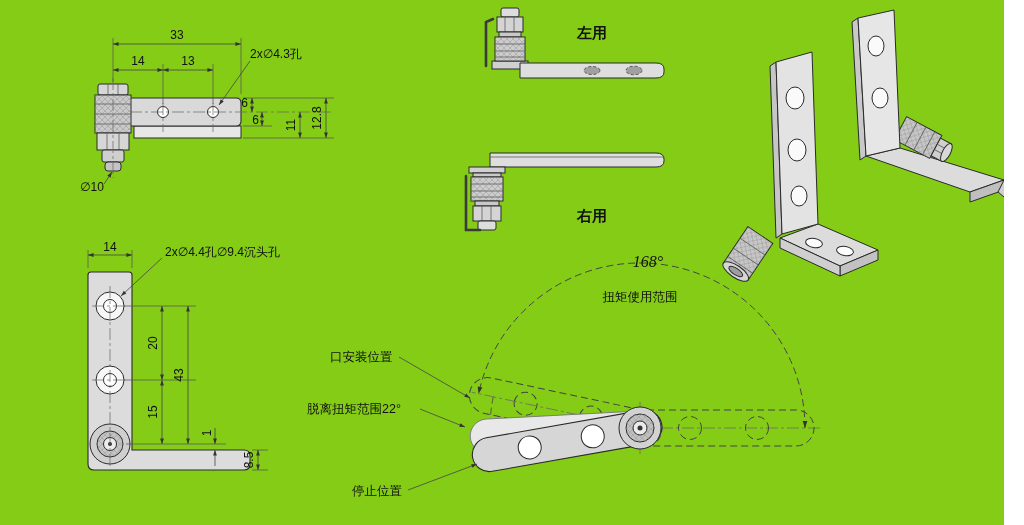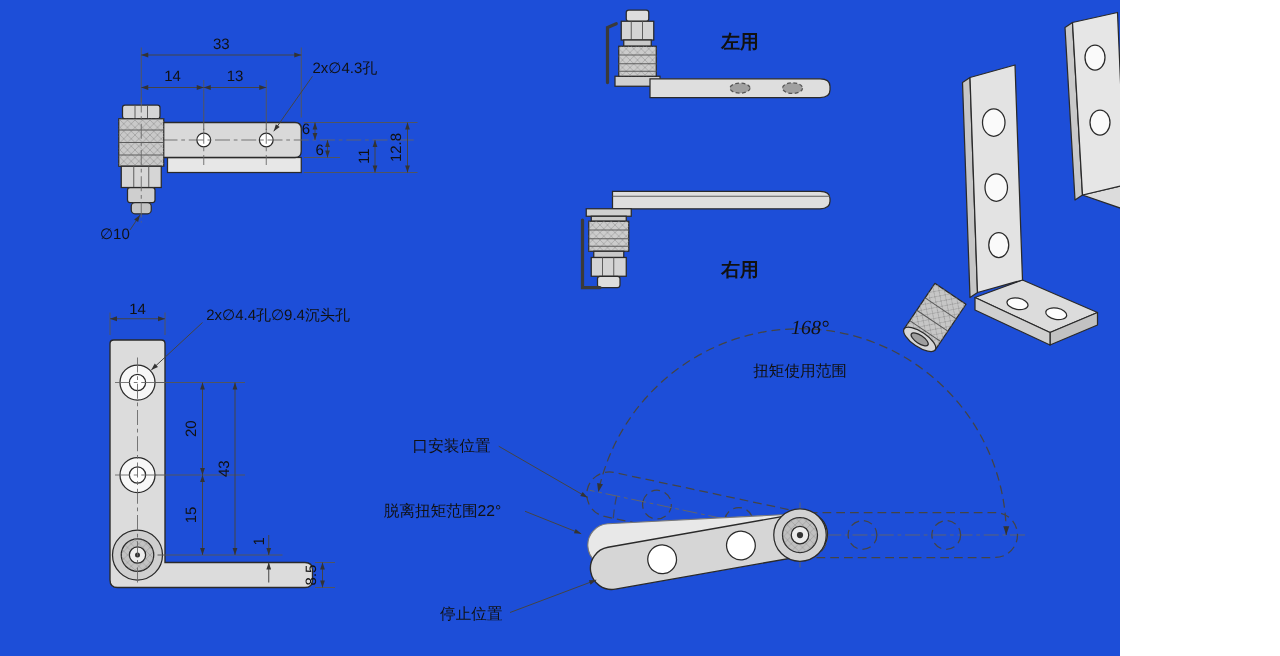--- a/index.html
+++ b/index.html
@@ -1,16 +1,16 @@
 <!DOCTYPE html>
 <html><head>
 <meta charset="utf-8">
 <style>
   html,body{margin:0;padding:0;background:#ffffff;}
-  #stage{position:relative;width:896px;height:525px;background:#1d4ed8;overflow:hidden;
+  #stage{position:relative;width:1004px;height:525px;background:#84cc16;overflow:hidden;
          font-family:"Liberation Sans","DejaVu Sans",sans-serif;}
   svg{display:block;}
   .dim{font:12px "Liberation Sans","DejaVu Sans",sans-serif;fill:#111;}
   .dim-cn{font:12.5px "Liberation Sans","DejaVu Sans",sans-serif;fill:#111;}
   .label-cn{font:600 15px "Liberation Sans","DejaVu Sans",sans-serif;fill:#111;}
   .angle{font:italic 16px "Liberation Serif","DejaVu Serif",serif;fill:#111;}
   .thin{stroke:#555;stroke-width:.75;}
   .dimline{stroke:#444;stroke-width:.8;}
   .cl{stroke:#666;stroke-width:.7;stroke-dasharray:12 3 3 3;}
   .dash{stroke:#444;stroke-width:1;stroke-dasharray:7 4;fill:none;}

